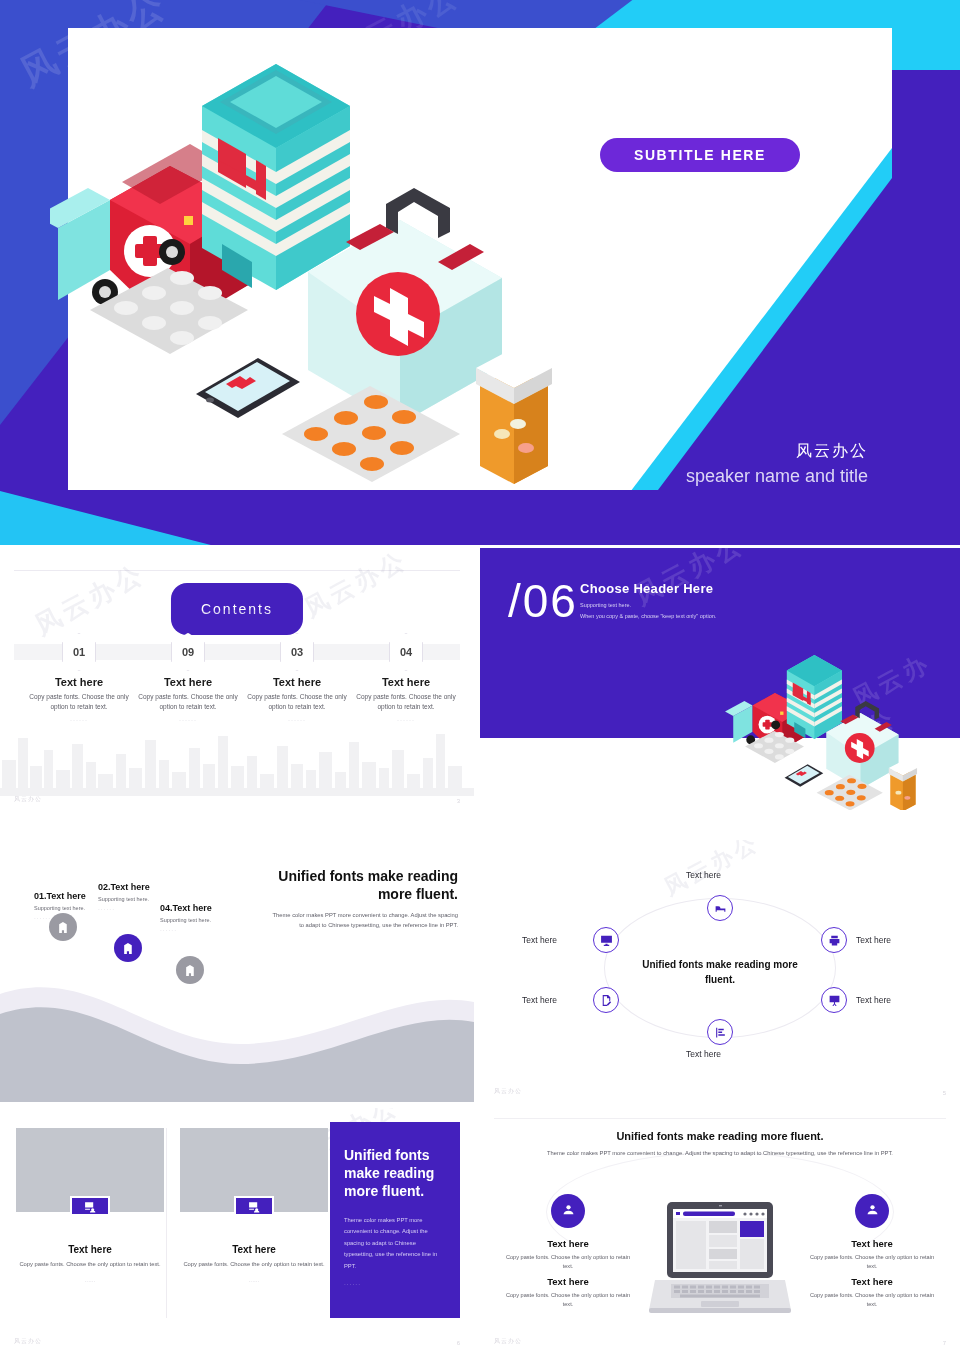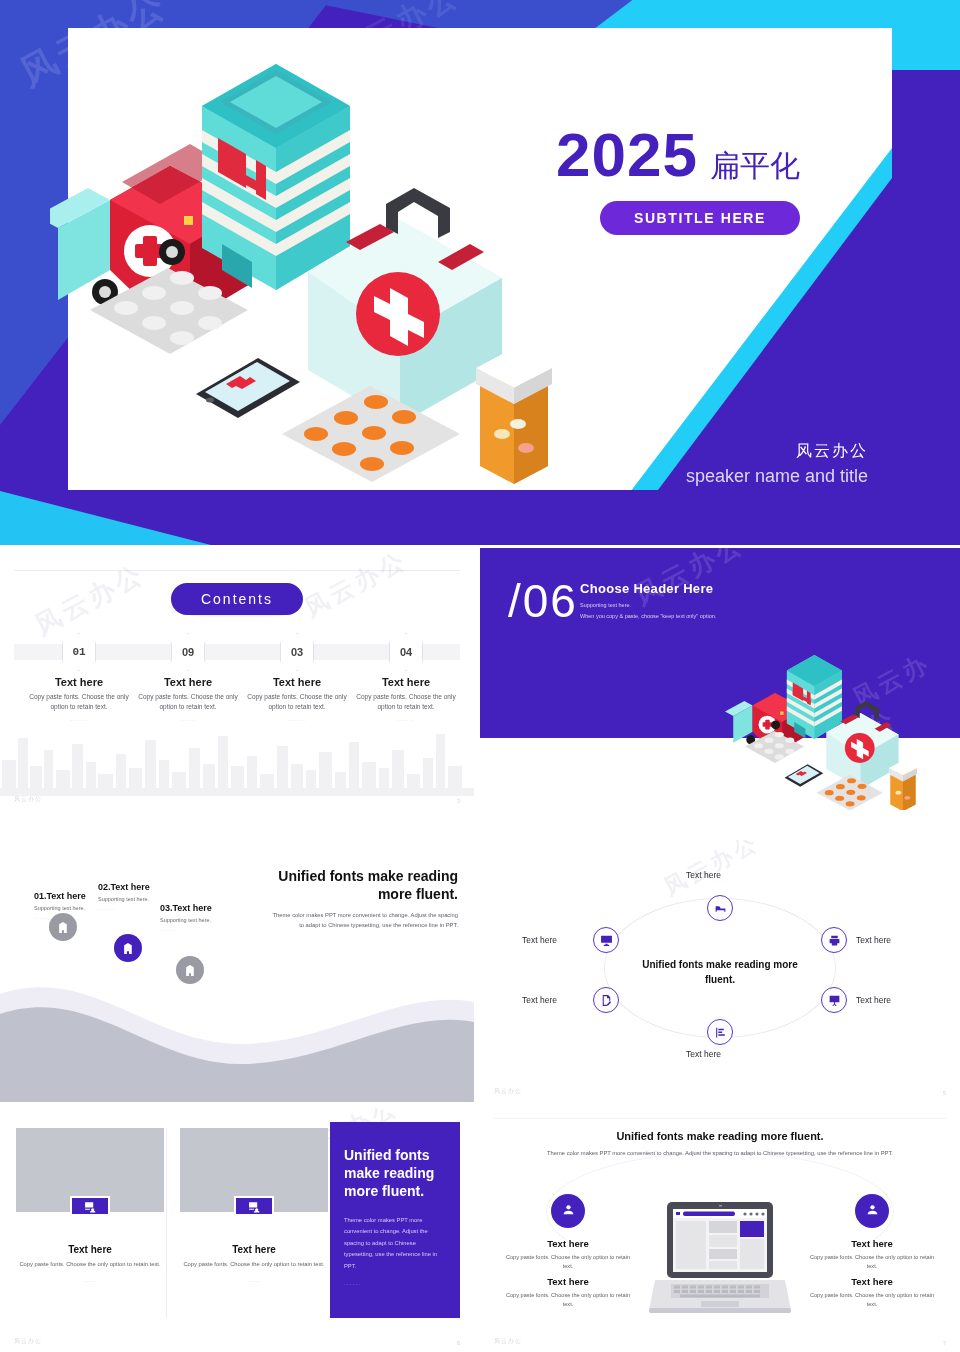--- a/index.html
+++ b/index.html
@@ -75,21 +75,21 @@
   
   .illus{ position:absolute; }
   .illus * { position:absolute; }
 
   
   #s2{ left:0; top:548px; width:474px; height:262px; }
   #s2 .topline{ position:absolute; left:14px; top:22px; width:446px; height:1px; background:#eceaf1;}
   #s2 .pill{
     position:absolute; left:50%; transform:translateX(-50%); top:35px;
     background:#4420bd; color:#fff; border-radius:16px;
-    padding:8px 30px; font-size:14px; letter-spacing:2px;
+    padding:18px 30px; font-size:14px; letter-spacing:2px;
   }
   #s2 .pill-shadow{
     position:absolute; left:50%; transform:translateX(-50%); top:62px;
     width:100px; height:8px; border-radius:50%;
     background:linear-gradient(to bottom, rgba(68,32,189,.25), rgba(68,32,189,0));
   }
   #s2 .bar{ position:absolute; left:14px; top:96px; width:446px; height:16px; background:#f4f4f6;}
   .hexnum{
     position:absolute; width:34px; height:38px; top:85px;
     background:#fff; border:1px solid #e3e0ea;
@@ -286,43 +286,40 @@
           <polygon points="426,312 464,292 502,312 464,332" fill="#ffffff"></polygon>
           <polygon points="426,312 464,332 464,348 426,328" fill="#e8e8e8"></polygon>
           <polygon points="464,332 502,312 502,328 464,348" fill="#d6d6d6"></polygon>
           <ellipse cx="452" cy="378" rx="8" ry="5" fill="#f6e7b8"></ellipse>
           <ellipse cx="476" cy="392" rx="8" ry="5" fill="#f7a08c"></ellipse>
           <ellipse cx="468" cy="368" rx="8" ry="5" fill="#f2f2df"></ellipse>
         </g>
       </svg>
 
       <div class="titlebox">
-        <div>
-          <span class="year">2025</span><span class="flat">扁平化</span>
-        </div>
         <button class="subbtn">SUBTITLE HERE</button>
       </div>
     </div>
 
     <div class="speaker">
       <div class="zh">风云办公</div>
       <div class="en">speaker name and title</div>
     </div>
   </div>
 
   <div class="slide" id="s2">
     <div class="topline"></div>
     <div class="wm dark" style="left:30px;top:34px;font-size:26px;">风云办公</div>
     <div class="wm dark" style="left:300px;top:20px;font-size:24px;">风云办公</div>
 
     <div class="pill">Contents</div>
     <div class="pill-shadow"></div>
     <div class="bar"></div>
 
-    <div class="hexnum" style="left:62px;font-family:Liberation Mono, monospace;">01</div>
+    <div class="hexnum" style="left:62px;">01</div>
     <div class="hexnum" style="left:171px;">09</div>
     <div class="hexnum" style="left:280px;">03</div>
     <div class="hexnum" style="left:389px;text-align:right;">04</div>
 
     <div class="col" style="left:25px;">
       <div class="h">Text here</div>
       <div class="p">Copy paste fonts. Choose the only option to retain text.</div>
       <div class="dots">······</div>
     </div>
     <div class="col" style="left:134px;">
@@ -502,21 +499,21 @@
       <div class="p">Supporting text here.</div>
       <div class="dots">······</div>
     </div>
     <div class="circ" style="left:114px;top:94px;background:#4420bd;">
       <svg viewBox="0 0 24 24">
           <path d="M4 22V6l7-4 7 4v16h-5v-5h-4v5z"></path>
         </svg>
     </div>
 
     <div class="step" style="left:160px;top:63px;">
-      <div class="n">03.Text here</div>
+      <div class="n">04.Text here</div>
       <div class="p">Supporting text here.</div>
       <div class="dots">······</div>
     </div>
     <div class="circ" style="left:176px;top:116px;background:#9a9aa2;">
       <svg viewBox="0 0 24 24">
           <path d="M4 22V6l7-4 7 4v16h-5v-5h-4v5z"></path>
         </svg>
     </div>
 
     <div class="rblock">

